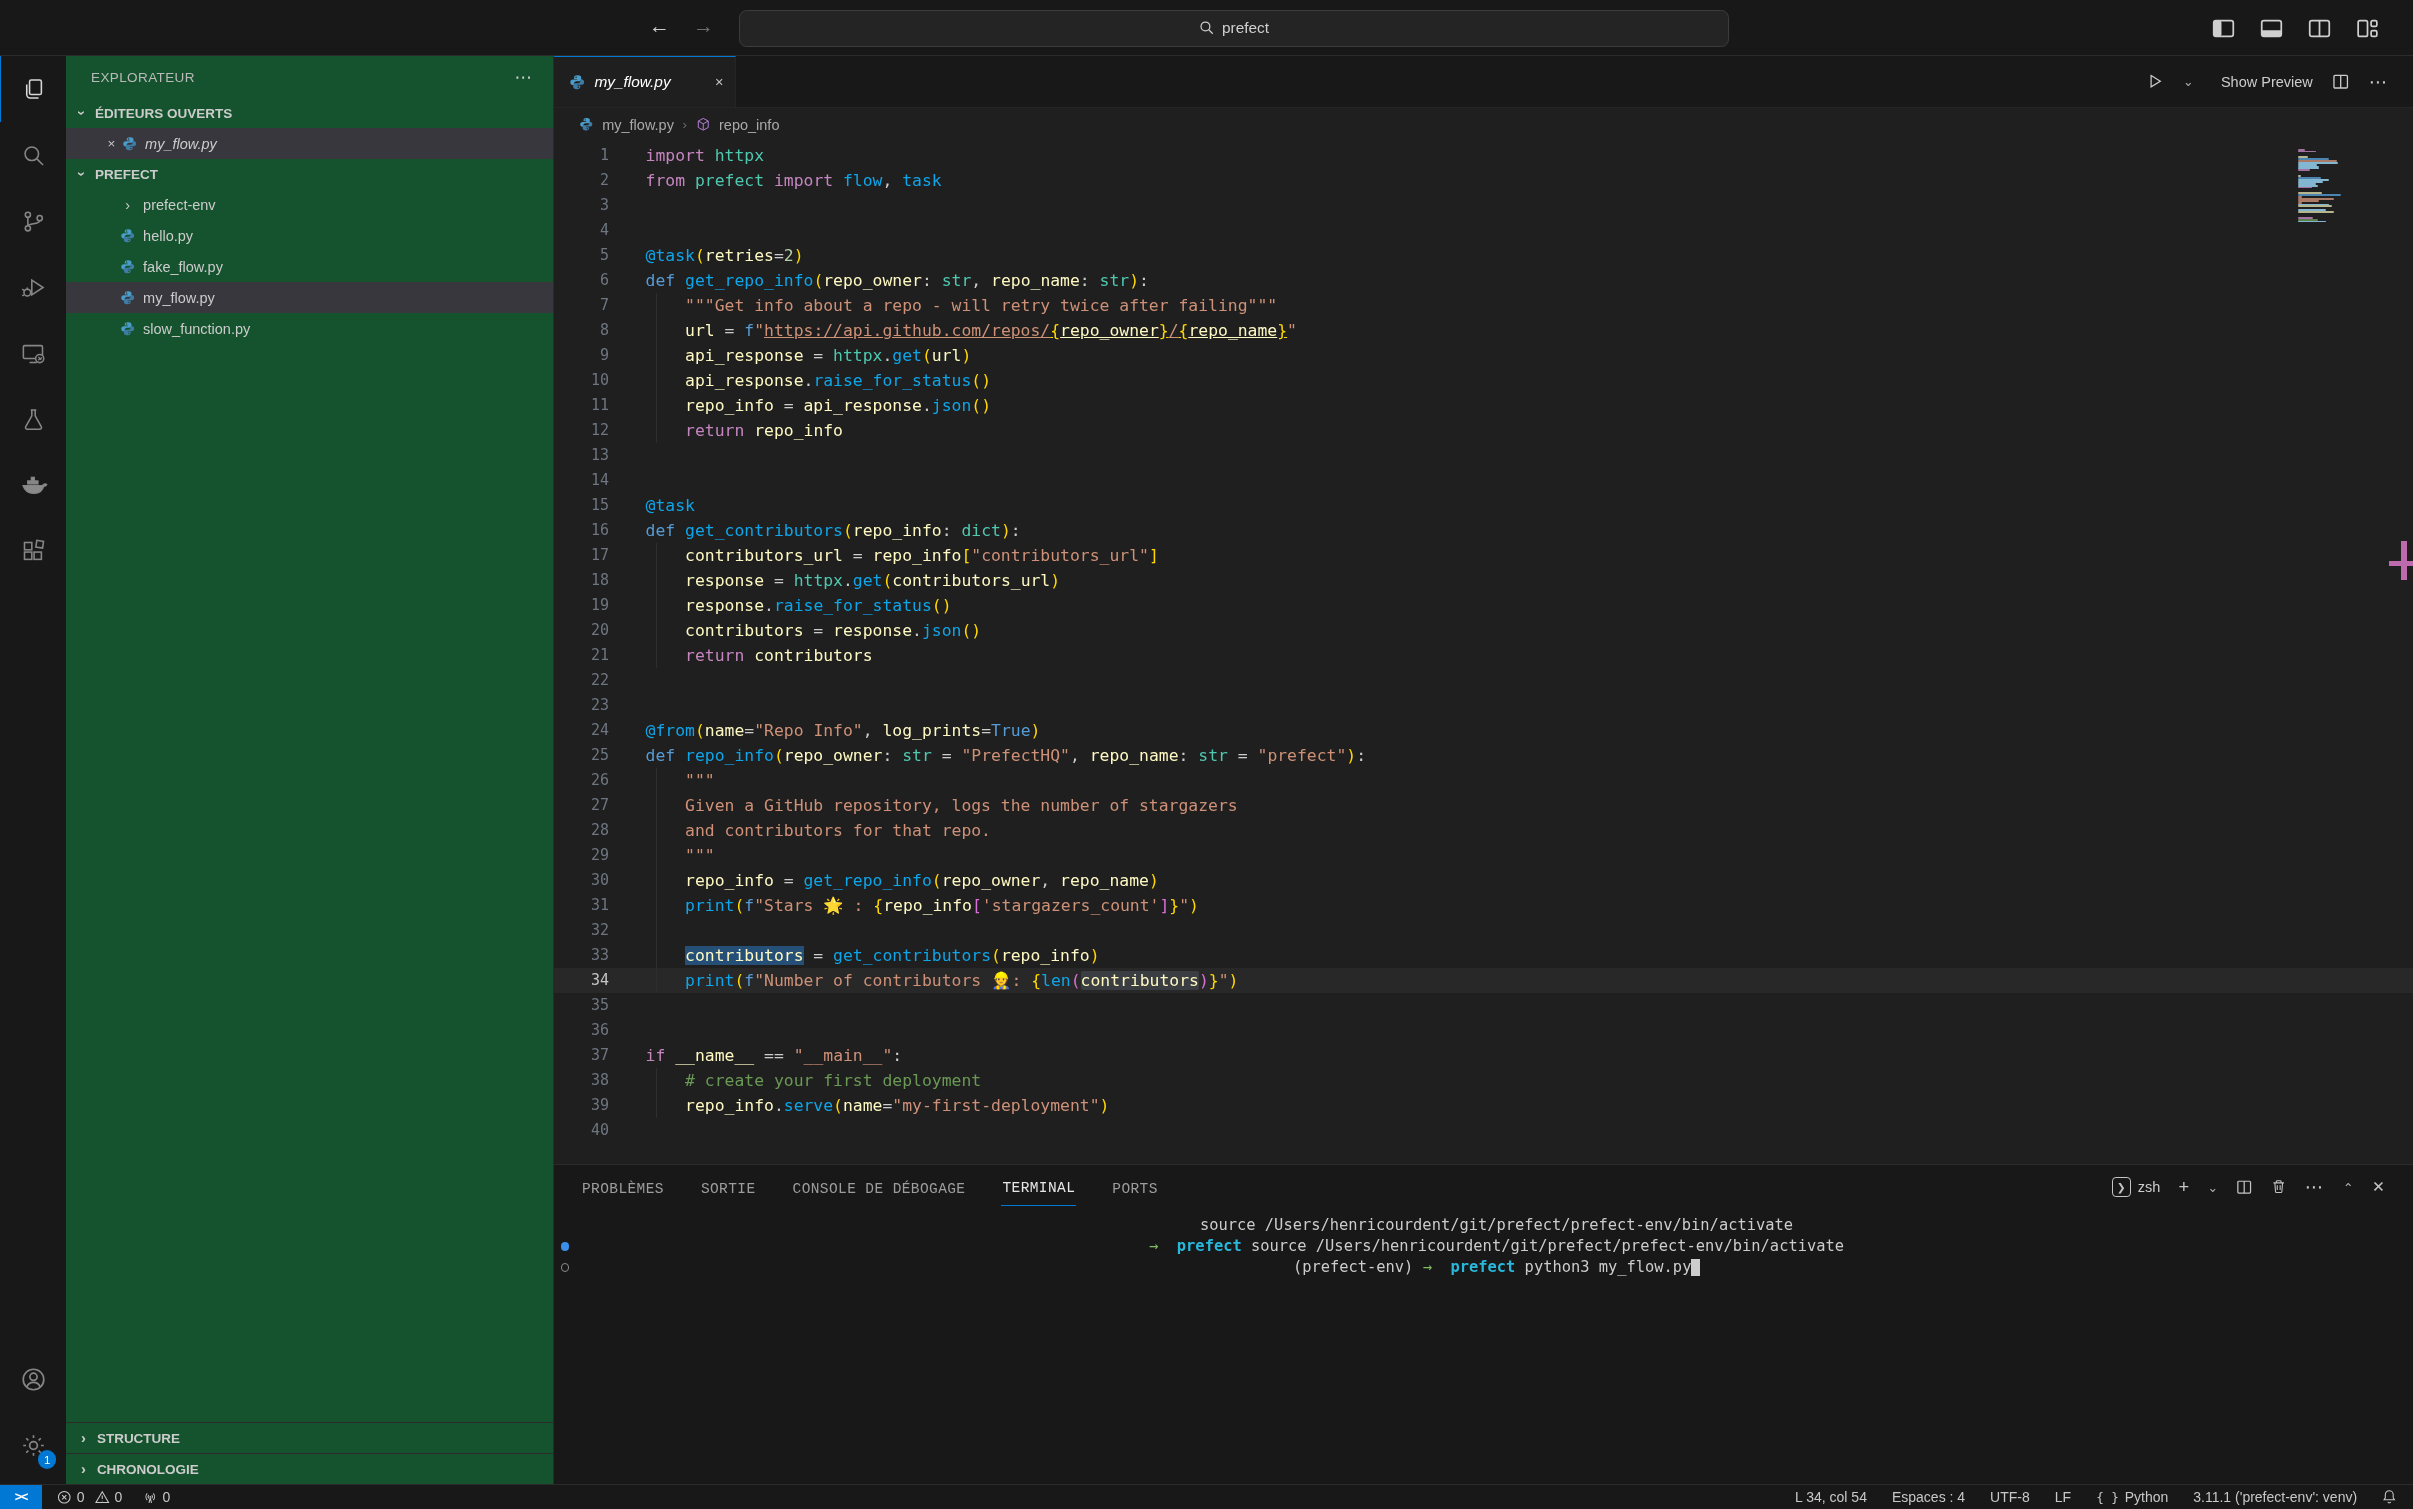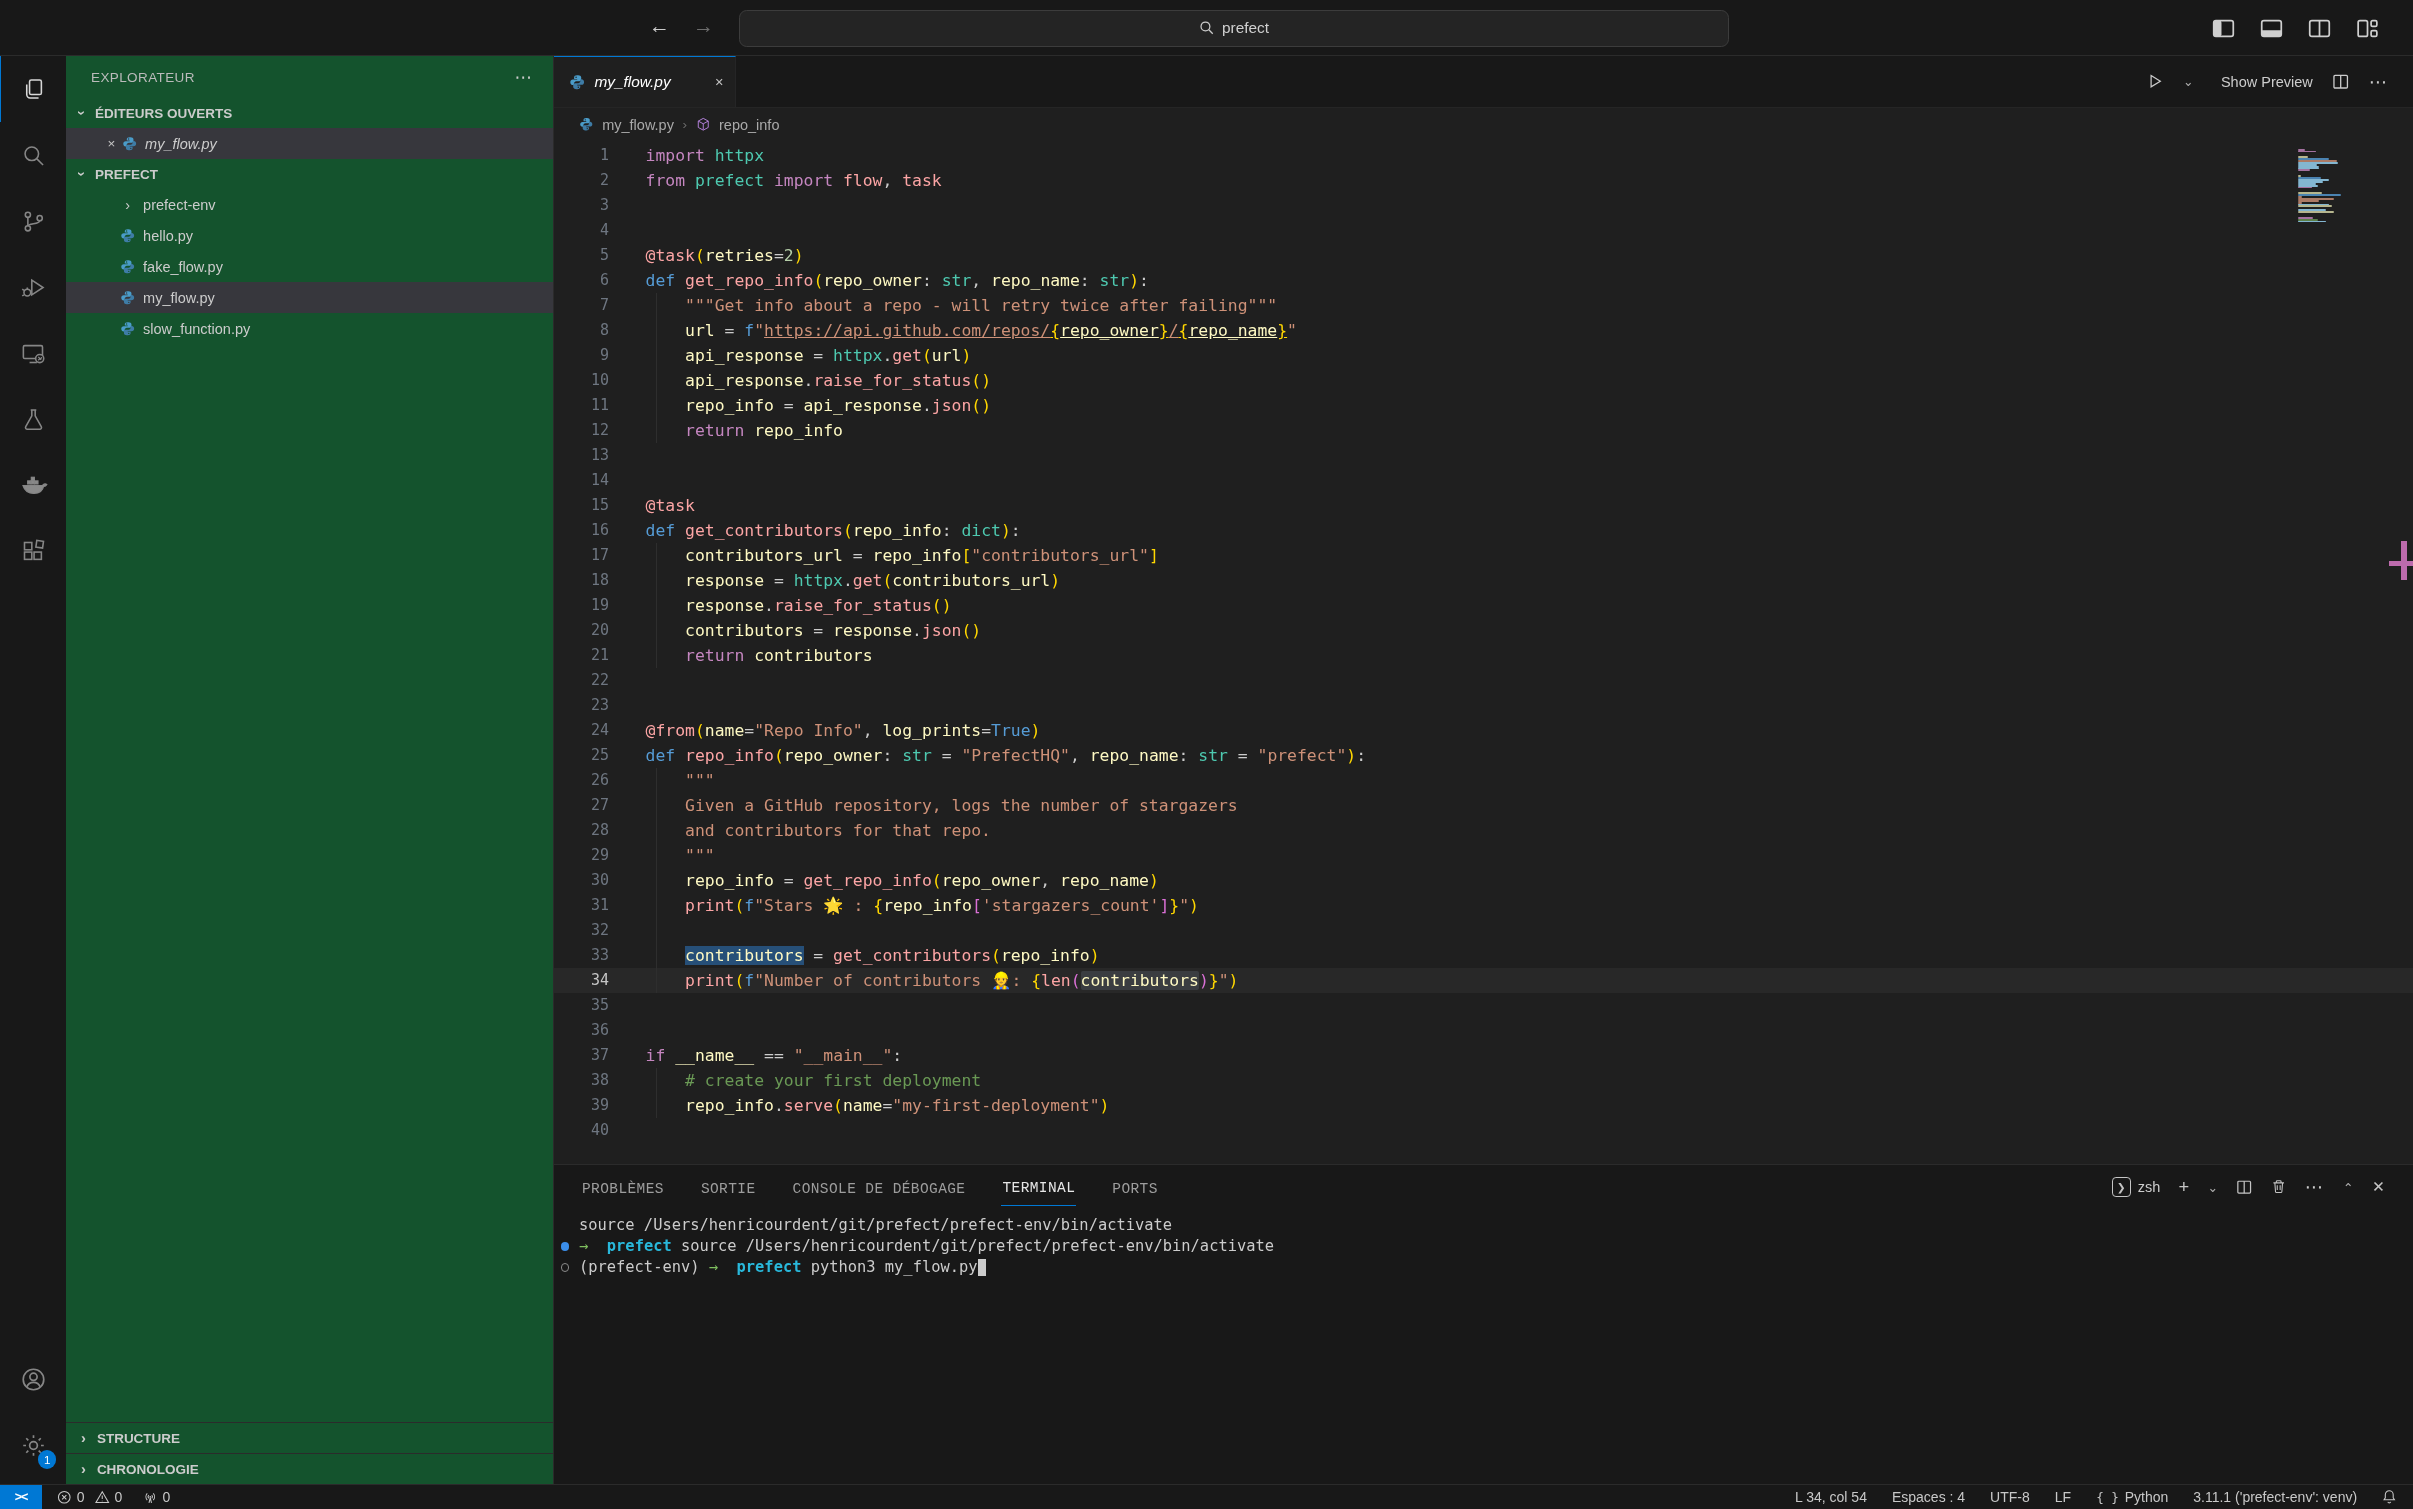--- a/index.html
+++ b/index.html
@@ -65,42 +65,42 @@
 
   
   #code-wrap{flex:1;position:relative;background:#1f1f1f;overflow:hidden;padding-top:1.9px;}
   .cl{display:flex;height:25px;line-height:25px;white-space:pre;}
   .cl.cur{background:rgba(255,255,255,.045);}
   .ln{width:79px;flex:none;text-align:right;padding-right:24px;color:#6e7681;font-size:15px;
     font-family:"DejaVu Sans Mono",monospace;}
   .cl.cur .ln{color:#c6c6c6;}
   .ct{position:relative;padding-left:12.6px;font-size:16.4px;font-family:"DejaVu Sans Mono",monospace;color:#cccccc;}
   .gd{position:absolute;left:23px;top:0;height:100%;border-left:1px solid #2e2e2e;}
-  .tk-w{color:#cccccc}.tk-k{color:#c586c0}.tk-b{color:#569cd6}.tk-fn{color:#fca5a5}
+  .tk-w{color:#cccccc}.tk-k{color:#c586c0}.tk-b{color:#569cd6}.tk-fn{color:#0ea5e9}
   .tk-v{color:#fef9c3}.tk-t{color:#4ec9b0}.tk-s{color:#ce9178}.tk-ds{color:#ce9178}
   .tk-n{color:#b5cea8}.tk-c{color:#6a9955}.tk-p1{color:#ffd700}.tk-p2{color:#da70d6}
   .tk-u{text-decoration:underline;}
   .tk-sel{background:#264f78;}
   .tk-hl{background:#3a3d41;border-radius:1.9px;}
   #minimap{position:absolute;top:7.7px;right:37px;width:79px;}
   .mm{height:1.9px;border-radius:1px;opacity:.8;}
   #ovr-v{position:absolute;right:6.8px;top:400px;width:5.8px;height:39px;background:#bd6bad;}
   #ovr-h{position:absolute;right:0;top:420px;width:25px;height:4.8px;background:#bd6bad;}
 
   
   #panel{height:320px;background:#181818;border-top:1px solid #2b2b2b;display:flex;flex-direction:column;}
   #panel-header{height:44px;display:flex;align-items:center;padding-left:27px;flex:none;}
   .ptab{margin-right:35px;font-size:14.5px;letter-spacing:0.4px;color:#9d9d9d;padding:12.6px 1px 8.7px;font-family:Liberation Mono, monospace;}
   .ptab.active{color:#e7e7e7;border-bottom:1px solid #0078d4;}
   #panel-actions{margin-left:auto;display:flex;align-items:center;gap:18.3px;padding-right:29px;color:#c5c5c5;}
   #term-shell{display:flex;align-items:center;gap:6.8px;font-size:14.5px;color:#cccccc;}
   .shell-badge{width:19.3px;height:19.3px;border:1px solid #c5c5c5;border-radius:3.9px;font-size:10.6px;
     display:flex;align-items:center;justify-content:center;color:#c5c5c5;}
   .pa-glyph{font-size:18.3px;color:#c5c5c5;}
-  #terminal{padding:5.8px 0 0 0;}
+  #terminal{padding:5.8px 0 0 0;text-align:center;}
   .trow{position:relative;padding-left:25px;height:21px;line-height:21px;font-size:15.4px;
     font-family:"DejaVu Sans Mono",monospace;color:#cccccc;white-space:pre;}
   .tdec{position:absolute;left:6.8px;top:6.3px;width:8.7px;height:8.7px;border-radius:50%;}
   .tdec.filled{background:#3b8eea;}
   .tdec.outline{border:1.4px solid #8a8a8a;}
   .t-ar{color:#7fbf5f;}
   .t-cy{color:#29b8db;font-weight:bold;}
   .t-cursor{display:inline-block;width:8.7px;height:17.4px;background:#cccccc;vertical-align:middle;}
 
   

